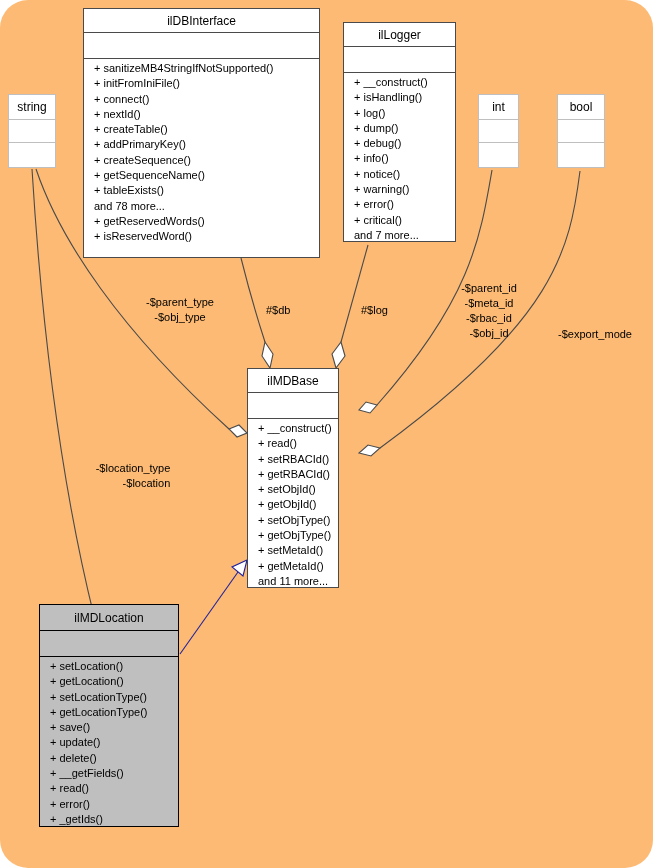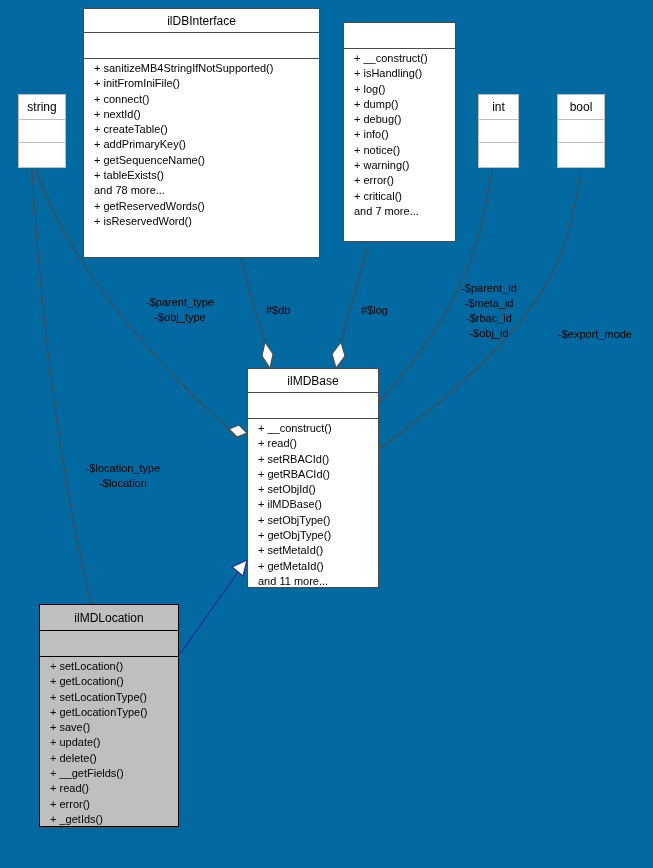--- a/index.html
+++ b/index.html
@@ -1,17 +1,17 @@
 <!DOCTYPE html>
 <html><head>
 <meta charset="utf-8">
 <style>
   * { margin:0; padding:0; box-sizing:border-box; }
   html,body { width:653px; height:868px; background:#ffffff; font-family:"Liberation Sans", sans-serif; }
-  .canvas { position:relative; width:653px; height:868px; background:#0369a1; overflow:hidden; }
+  .canvas { position:relative; width:653px; height:868px; background:#fdba74; overflow:hidden;border-radius:28px; }
   svg.edges { position:absolute; left:0; top:0; width:653px; height:868px; }
 
   .ubox { position:absolute; background:#ffffff; border:1px solid #4a4a4a; font-size:11px; color:#000; }
   .ubox .utitle { height:24px; line-height:24px; text-align:center; font-size:12px; border-bottom:1px solid #4a4a4a; white-space:nowrap; overflow:hidden; }
   .ubox .uattrs { height:26px; border-bottom:1px solid #4a4a4a; }
   .ubox .umethods { padding:2px 2px 0 10px; }
   .ubox .umethods div { line-height:15.3px; white-space:nowrap; }
 
   .ubox.primitive { border-color:#bfbfbf; }
   .ubox.primitive .utitle { height:25px; line-height:25px; border-bottom:1px solid #bfbfbf; }
@@ -57,73 +57,75 @@
   <div class="ubox" style="left:83px; top:8px; width:237px; height:250px;">
     <div class="utitle">ilDBInterface</div>
     <div class="uattrs"></div>
     <div class="umethods">
       <div>+ sanitizeMB4StringIfNotSupported()</div>
       <div>+ initFromIniFile()</div>
       <div>+ connect()</div>
       <div>+ nextId()</div>
       <div>+ createTable()</div>
       <div>+ addPrimaryKey()</div>
+      <div>+ createSequence()</div>
       <div>+ getSequenceName()</div>
       <div>+ tableExists()</div>
       <div>and 78 more...</div>
       <div>+ getReservedWords()</div>
       <div>+ isReservedWord()</div>
     </div>
   </div>
 
   <div class="ubox" style="left:343px; top:22px; width:113px; height:220px;">
+    <div class="utitle">ilLogger</div>
     <div class="uattrs"></div>
     <div class="umethods">
       <div>+ __construct()</div>
       <div>+ isHandling()</div>
       <div>+ log()</div>
       <div>+ dump()</div>
       <div>+ debug()</div>
       <div>+ info()</div>
       <div>+ notice()</div>
       <div>+ warning()</div>
       <div>+ error()</div>
       <div>+ critical()</div>
       <div>and 7 more...</div>
     </div>
   </div>
 
-  <div class="ubox primitive" style="left:8px; top:94px; width:48px; height:74px;margin-left:10px;">
+  <div class="ubox primitive" style="left:8px; top:94px; width:48px; height:74px;">
     <div class="utitle">string</div>
     <div class="uattrs"></div>
     <div class="uthird"></div>
   </div>
 
   <div class="ubox primitive" style="left:478px; top:94px; width:41px; height:74px;">
     <div class="utitle">int</div>
     <div class="uattrs"></div>
     <div class="uthird"></div>
   </div>
 
   <div class="ubox primitive" style="left:557px; top:94px; width:48px; height:74px;">
     <div class="utitle">bool</div>
     <div class="uattrs"></div>
     <div class="uthird"></div>
   </div>
 
-  <div class="ubox" style="left:247px; top:368px; width:132px; height:220px;">
+  <div class="ubox" style="left:247px; top:368px; width:92px; height:220px;">
     <div class="utitle">ilMDBase</div>
     <div class="uattrs"></div>
     <div class="umethods">
       <div>+ __construct()</div>
       <div>+ read()</div>
       <div>+ setRBACId()</div>
       <div>+ getRBACId()</div>
       <div>+ setObjId()</div>
-      <div>+ ilMDBase()</div>
+      <div>+ getObjId()</div>
       <div>+ setObjType()</div>
       <div>+ getObjType()</div>
       <div>+ setMetaId()</div>
       <div>+ getMetaId()</div>
       <div>and 11 more...</div>
     </div>
   </div>
 
   <div class="ubox highlight" style="left:39px; top:604px; width:140px; height:223px;">
     <div class="utitle">ilMDLocation</div>
@@ -154,18 +156,18 @@
 
   <div class="elabel center" style="left:489px; top:281px;">
     <div>-$parent_id</div>
     <div>-$meta_id</div>
     <div>-$rbac_id</div>
     <div>-$obj_id</div>
   </div>
 
   <div class="elabel" style="left:558px; top:303px;margin-top:24px;">-$export_mode</div>
 
-  <div class="elabel center" style="left:123px; top:461px;">
+  <div class="elabel center" style="left:133px; top:461px;text-align:right;">
     <div>-$location_type</div>
     <div>-$location</div>
   </div>
 
 </div>
 
 </body></html>

